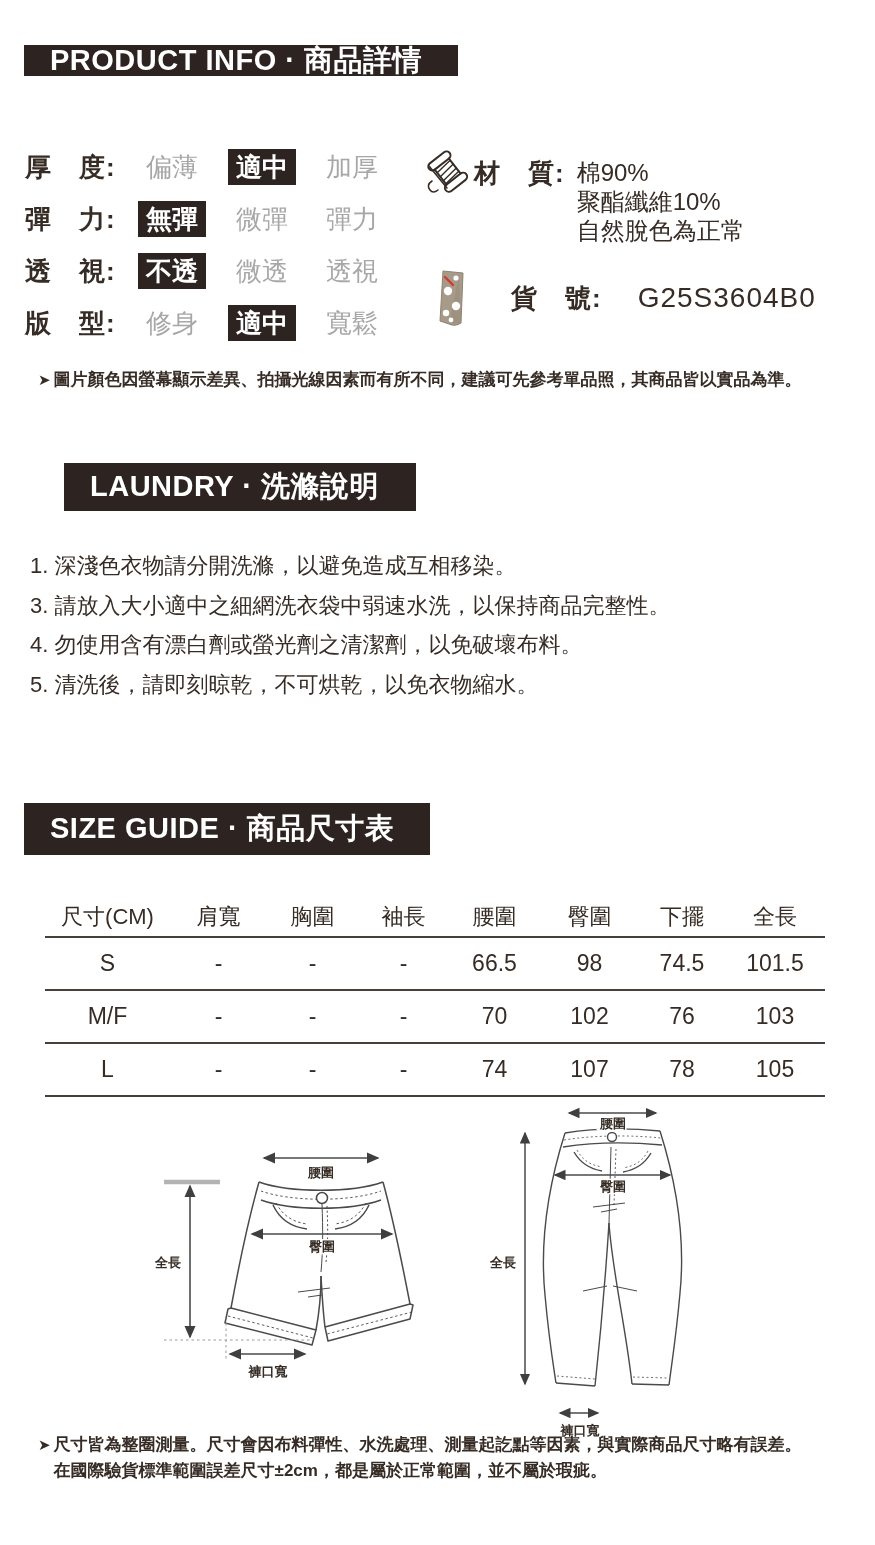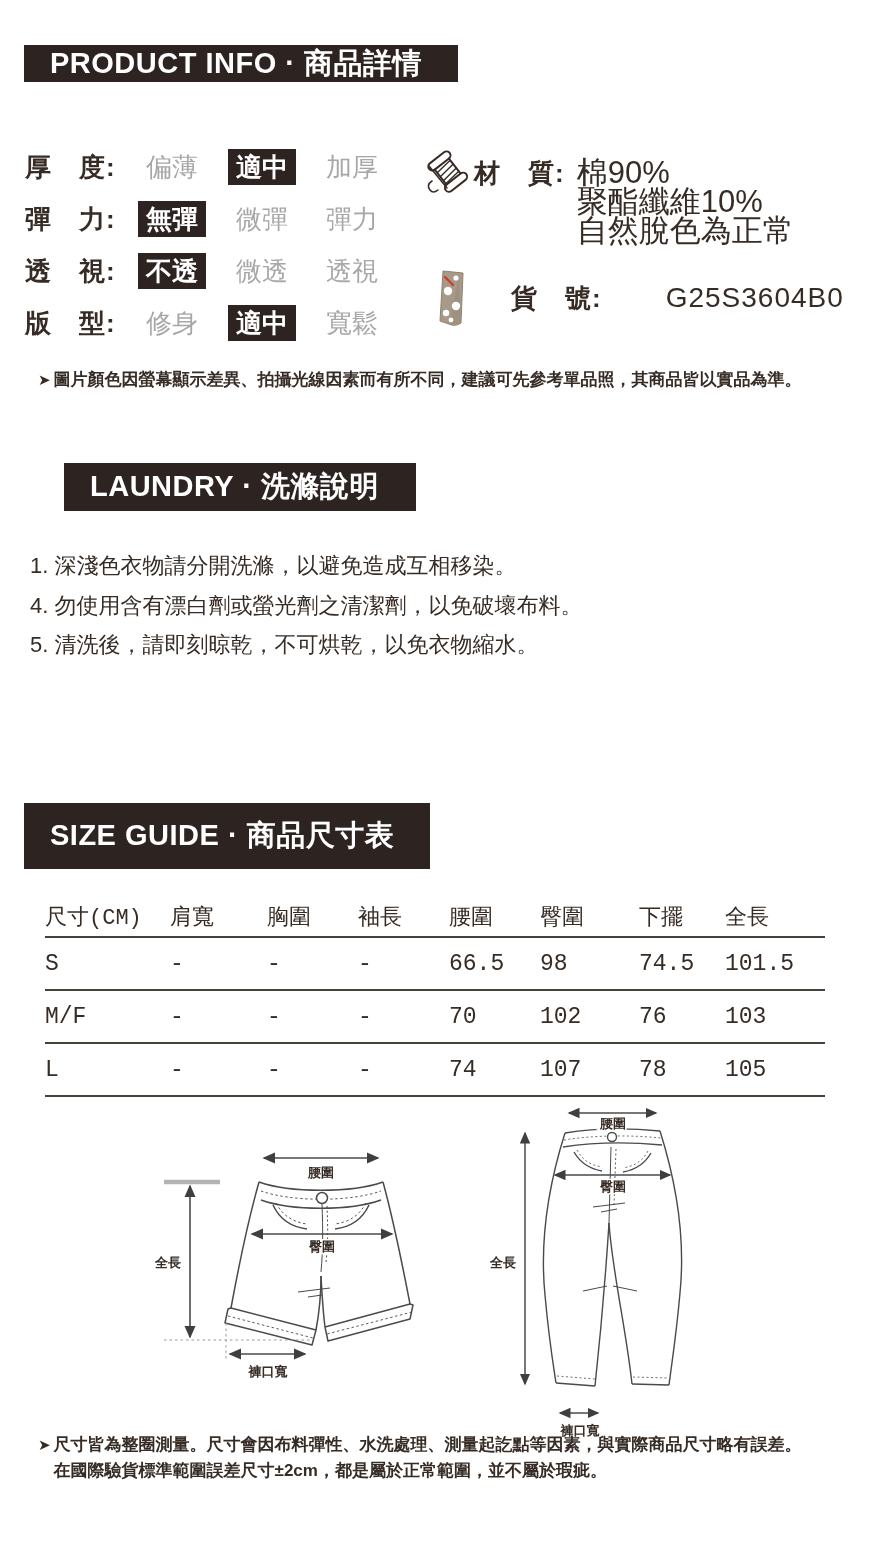--- a/index.html
+++ b/index.html
@@ -26,50 +26,50 @@
   .cell { width:84px; margin-left:6px; display:flex; justify-content:center; }
   .cell:first-of-type { margin-left:15px; }
   .opt { font-size:26px; color:#a7a7a7; white-space:nowrap; }
   .opt.selected {
     background:#2d2421; color:#ffffff; font-weight:bold;
     padding:3px 8px; line-height:30px;
   }
   
   .material { position:absolute; left:426px; top:148px; display:flex;justify-content:center; }
   .material .mat-label { font-size:26px; font-weight:bold; margin:8px 0 0 4px; letter-spacing:1px; white-space:nowrap; }
-  .material .mat-lines { margin:10px 0 0 12px; font-size:31px; line-height:29px; white-space:nowrap; }
+  .material .mat-lines { margin:10px 0 0 12px; font-size:24px; line-height:29px; white-space:nowrap; }
   .itemno { position:absolute; left:437px; top:268px; display:flex; align-items:center;gap:36px; }
   .itemno .mat-label { font-size:26px; font-weight:bold; margin-left:8px; letter-spacing:1px; white-space:nowrap; }
-  .itemno .code { font-size:28px; margin-left:28px; letter-spacing:1px; white-space:nowrap; }
+  .itemno .code { font-size:28px; margin-left:0; letter-spacing:1px; white-space:nowrap; }
   
   .note { position:absolute; display:flex; font-size:17px; font-weight:bold; line-height:26px; color:#362c25; }
   .note .marker { margin-right:3px; font-size:15px; line-height:26px; }
   
   .laundry-list { position:absolute; left:30px; top:546px; font-size:22px; line-height:39.5px; white-space:nowrap; }
   
   .size-table { position:absolute; left:45px; top:898px; width:780px; }
   .t-row { display:grid; grid-template-columns:125px 97px 91px 91px 91px 99px 86px 100px; align-items:center; border-bottom:2px solid #46403b; }
   .t-row.t-head { height:40px; font-size:22px; font-weight:500; }
   .t-row.t-body { height:53px; font-size:23px; }
-  .t-row span { white-space:nowrap;font-family:Liberation Mono, monospace; }
+  .t-row span { text-align:center; white-space:nowrap; }
   
   svg.diagram { position:absolute; }
   svg.diagram text {
     font-family:"Liberation Sans","DejaVu Sans",sans-serif;
     font-size:13px; font-weight:bold; fill:#362c25;
     paint-order:stroke; stroke:#ffffff; stroke-width:3px;
   }
   .icon-svg { flex:none; }
 </style>
 </head>
 <body>
 
 <div class="page">
 
-  <div class="bar" style="left:24px; top:45px; width:434px; height:37px;">
+  <div class="bar" style="left:24px; top:45px; width:434px; height:31px;">
     <span>PRODUCT INFO · 商品詳情</span>
   </div>
 
   <div class="attrs">
     <div class="attr-row">
       <span class="attr-label">厚　度:</span>
       <span class="cell">
           <span class="opt">偏薄</span>
         </span>
       <span class="cell">
@@ -157,25 +157,26 @@
     <span class="marker">➤</span>
     <span>圖片顏色因螢幕顯示差異、拍攝光線因素而有所不同，建議可先參考單品照，其商品皆以實品為準。</span>
   </div>
 
   <div class="bar" style="left:23px; top:463px; width:352px; height:48px;margin-left:41px;">
     <span>LAUNDRY · 洗滌說明</span>
   </div>
 
   <div class="laundry-list">
     <div>1. 深淺色衣物請分開洗滌，以避免造成互相移染。</div>
+    <div>3. 請放入大小適中之細網洗衣袋中弱速水洗，以保持商品完整性。</div>
     <div>4. 勿使用含有漂白劑或螢光劑之清潔劑，以免破壞布料。</div>
     <div>5. 清洗後，請即刻晾乾，不可烘乾，以免衣物縮水。</div>
   </div>
 
-  <div class="bar" style="left:24px; top:803px; width:406px; height:66px;">
+  <div class="bar" style="left:24px; top:803px; width:406px; height:52px;">
     <span>SIZE GUIDE · 商品尺寸表</span>
   </div>
 
   <div class="size-table">
     <div class="t-row t-head">
       <span>尺寸(CM)</span>
       <span>肩寬</span>
       <span>胸圍</span>
       <span>袖長</span>
       <span>腰圍</span>

